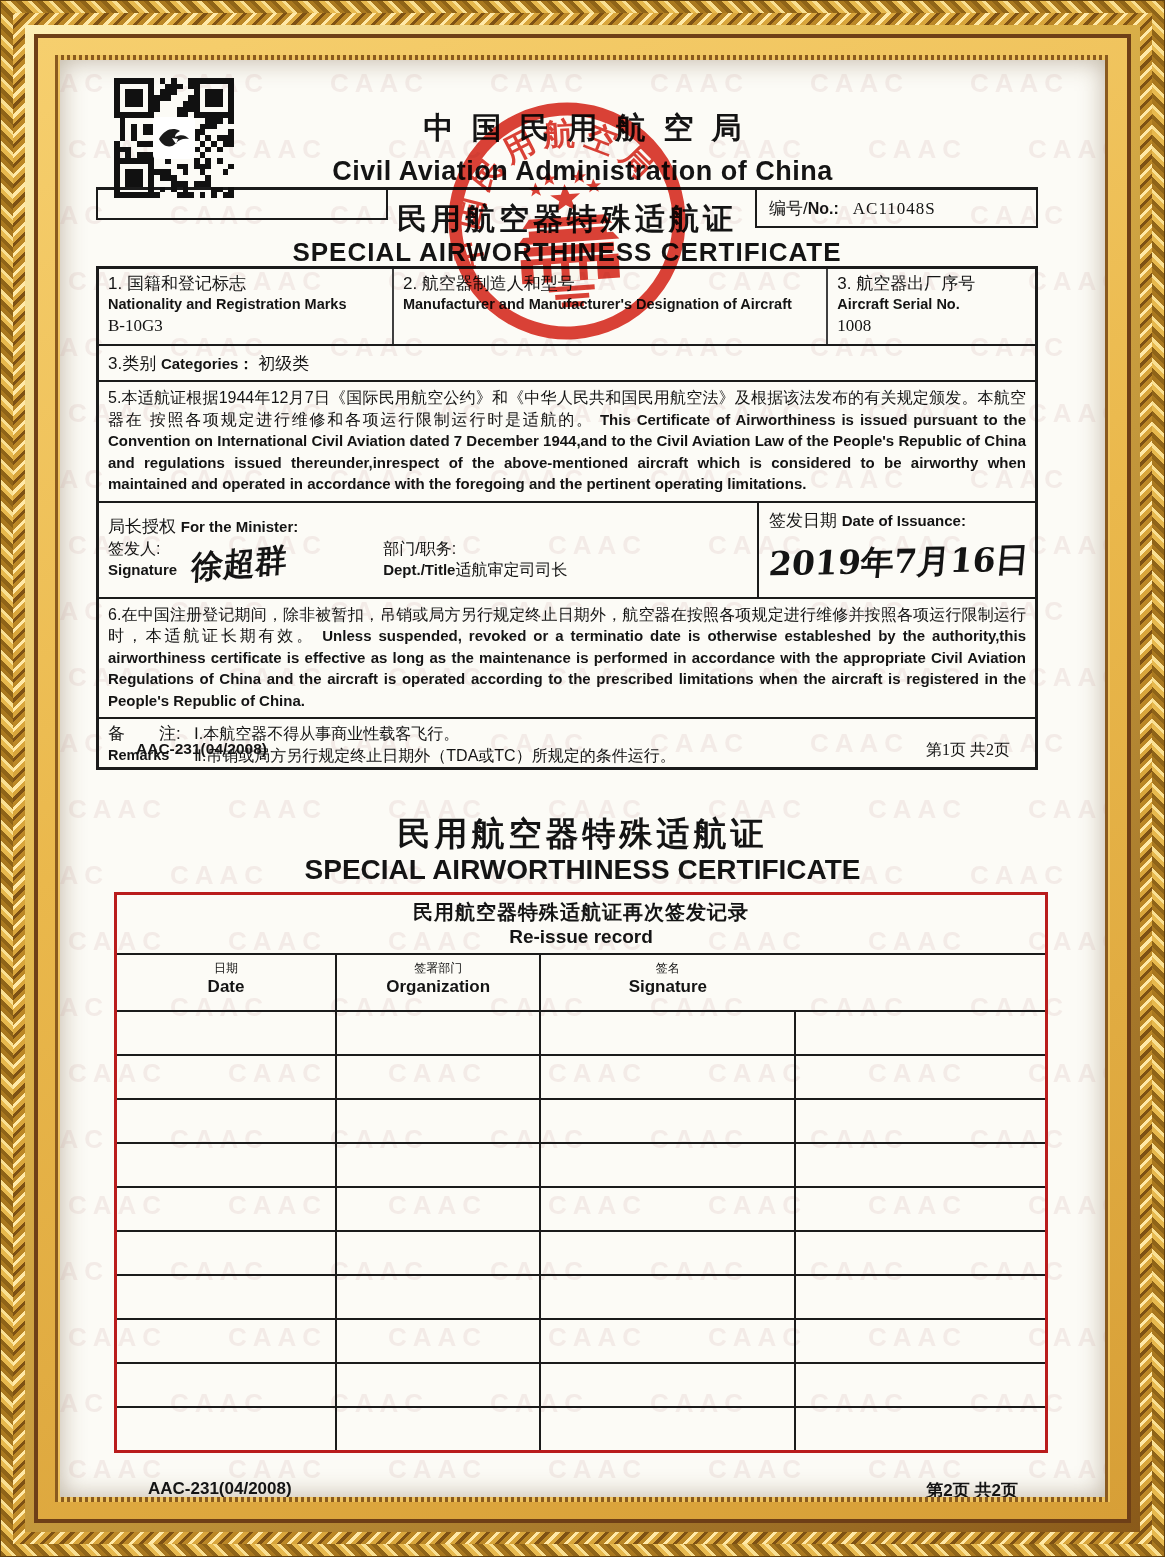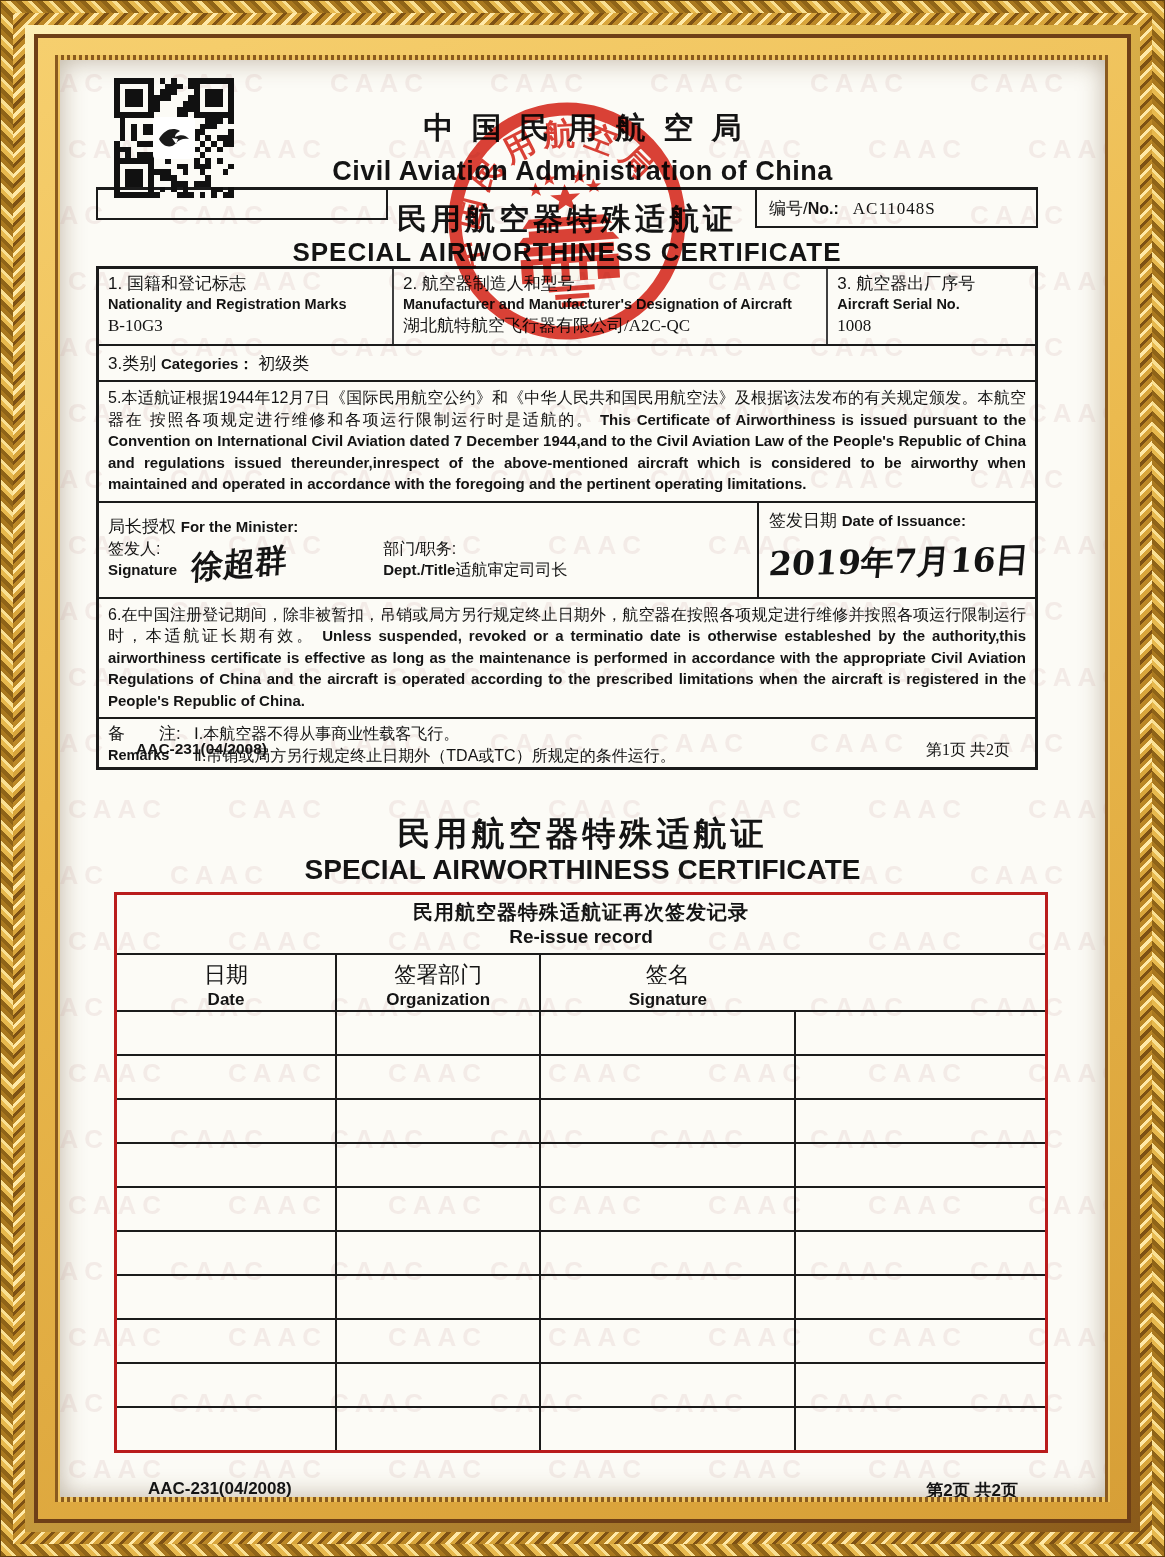--- a/index.html
+++ b/index.html
@@ -109,21 +109,21 @@
                  font-size:28px; font-weight:bold; z-index:1; }
   .reissue-table { position:absolute; top:832px; left:54px; width:934px; z-index:1;
                    border:3px solid #b91c1c; }
   .rt-title { height:58px; text-align:center; padding-top:4px; }
   .rt-title-zh { font-size:20px; font-weight:bold; letter-spacing:1px; }
   .rt-title-en { font-size:19px; font-weight:bold; }
   .rt-head { display:grid; grid-template-columns:23.5% 22% 27.5% 27%;
              border-top:2px solid #1b1b1b; height:57px; }
   .th { text-align:center; padding-top:5px; }
   .th + .th { border-left:2px solid #1b1b1b; }
-  .th .zh { font-size:22px; display:block; }
+  .th .zh { font-size:12px; display:block; }
   .th .en { font-size:17px; font-weight:bold; display:block; }
   .rt-row { display:grid; grid-template-columns:23.5% 22% 27.5% 27%;
             border-top:2px solid #1b1b1b; height:44px; }
   .td + .td { border-left:2px solid #1b1b1b; }
 
   .p2-footer { position:absolute; top:1419px; left:36px; width:942px; display:flex;
                justify-content:space-between; z-index:1; }
   .form-no2 { font-weight:bold; font-size:17px; margin-left:52px; }
   .page-label2 { font-size:17px; font-weight:bold; margin-right:20px; }
 </style>
@@ -762,21 +762,20 @@
         <div class="cert-table">
           <div class="row row-fields">
             <div class="cell">
               <div class="lz">1. 国籍和登记标志</div>
               <div class="le">Nationality and Registration Marks</div>
               <div class="lv">B-10G3</div>
             </div>
             <div class="cell">
               <div class="lz">2. 航空器制造人和型号</div>
               <div class="le">Manufacturer and Manufacturer's Designation of Aircraft</div>
-              <div class="lv">湖北航特航空飞行器有限公司/A2C-QC</div>
             </div>
             <div class="cell">
               <div class="lz">3. 航空器出厂序号</div>
               <div class="le">Aircraft Serial No.</div>
               <div class="lv">1008</div>
             </div>
           </div>
 
           <div class="row row-cat">
             <span>3.类别</span>

